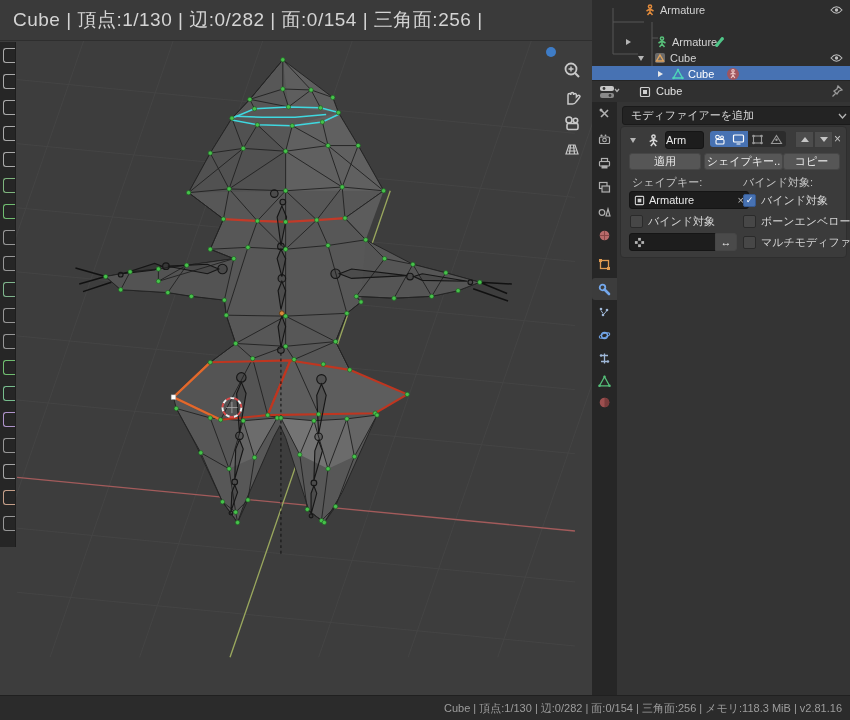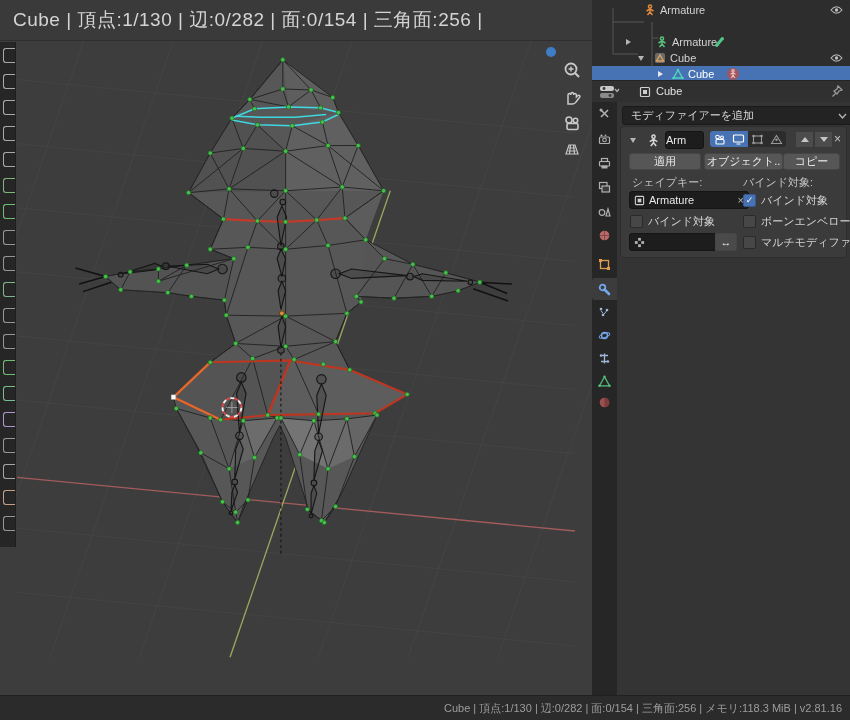--- a/index.html
+++ b/index.html
@@ -551,21 +551,21 @@
               <div style="width:0;height:0;border-bottom:5px solid #c5c5c5;border-left:4px solid transparent;border-right:4px solid transparent"></div>
             </div>
           <div class="sqbtn">
               <div style="width:0;height:0;border-top:5px solid #c5c5c5;border-left:4px solid transparent;border-right:4px solid transparent"></div>
             </div>
         </div>
         <div class="abs" style="left:213px;top:1px;color:#c5c5c5;font-size:12px">×</div>
       </div>
 
       <div class="btn" style="left:8px;top:26px;width:70px;height:15px;line-height:15px">適用</div>
-      <div class="btn" style="left:83px;top:26px;width:77px;height:15px;line-height:15px">オブジェクト..</div>
+      <div class="btn" style="left:83px;top:26px;width:77px;height:15px;line-height:15px">シェイプキー..</div>
       <div class="btn" style="left:162px;top:26px;width:55px;height:15px;line-height:15px">コピー</div>
 
       <div class="lbl" style="left:11px;top:48px">シェイプキー:</div>
       <div class="lbl" style="left:122px;top:48px">バインド対象:</div>
 
       <div class="field" style="left:8px;top:64px;width:110px;height:16px;padding:0 4px">
         <svg width="11" height="11" viewBox="0 0 12 12" style="margin-right:4px;flex:none">
             <rect x="1.5" y="1.5" width="9" height="9" rx="1" fill="none" stroke="#cfcfcf" stroke-width="1.2"></rect>
             <rect x="4" y="4" width="4" height="4" fill="#cfcfcf"></rect>
           </svg>

